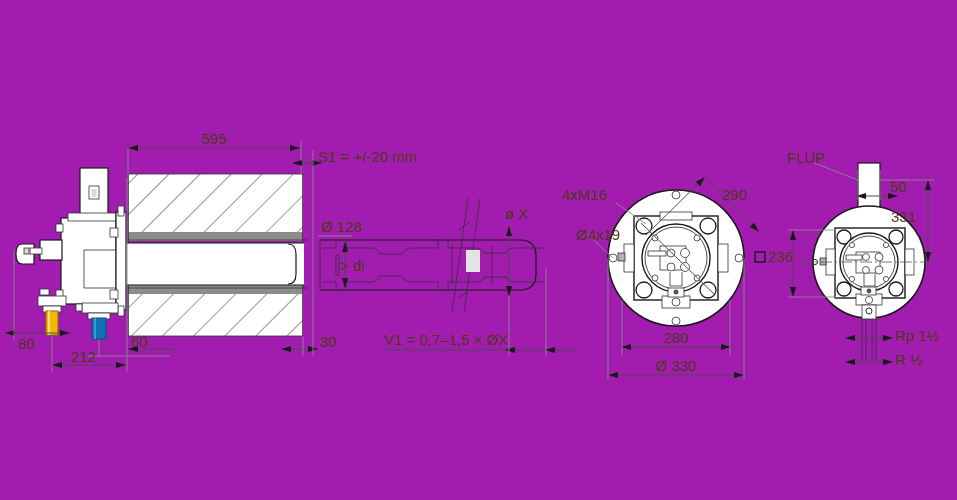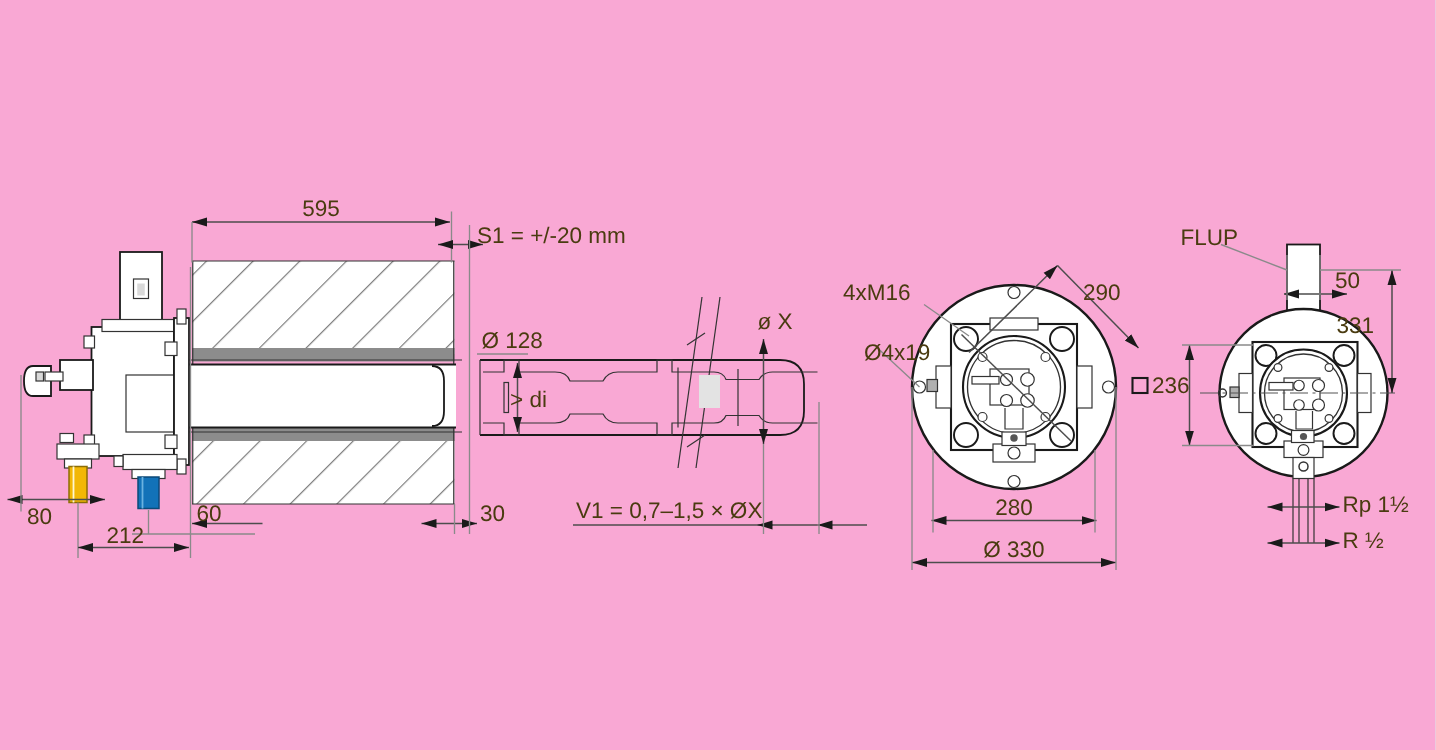--- a/index.html
+++ b/index.html
@@ -10,21 +10,21 @@
   body {
     width: 957px;
     height: 500px;
     overflow: hidden;
     font-family: "Liberation Sans", sans-serif;
   }
   #drawing-root {
     position: relative;
     width: 957px;
     height: 500px;
-    background: #f9a8d4;
+    background: #a21caf;
   }
   svg.cad {
     position: absolute;
     left: 0;
     top: 0;
     width: 957px;
     height: 500px;
     display: block;
   }
   text.dim {

